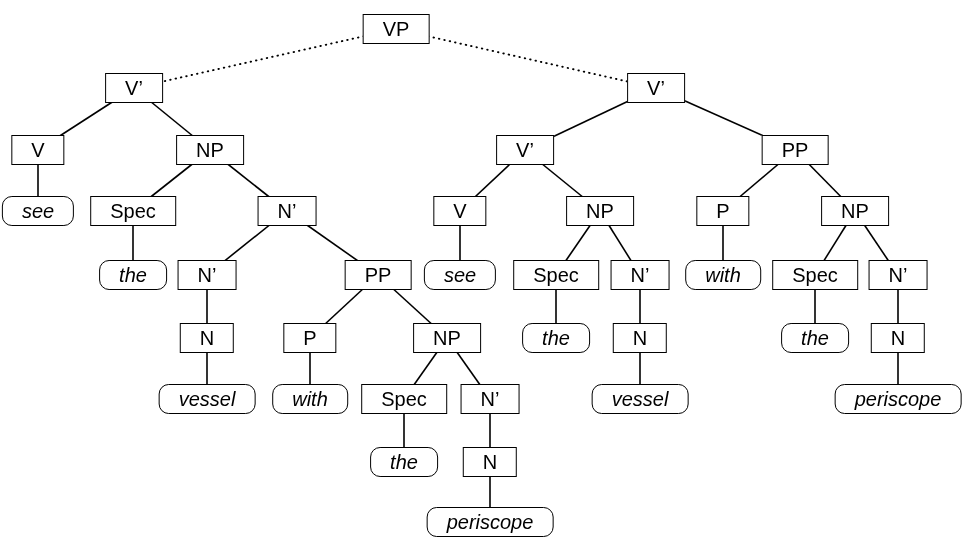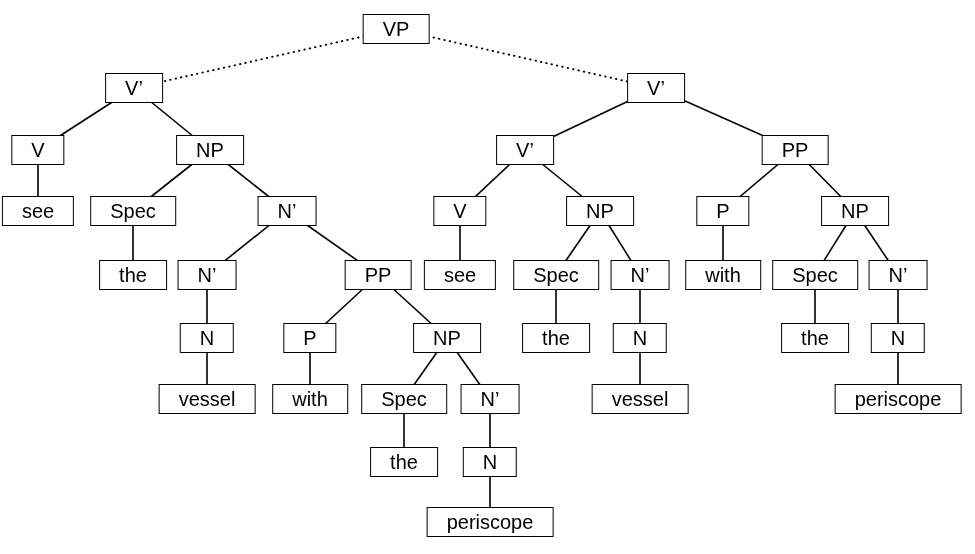--- a/index.html
+++ b/index.html
@@ -37,20 +37,22 @@
     background: #ffffff;
     border: 1.8px solid #000000;
     padding: 1px 19px;
     font-size: 20px;
     line-height: 26px;
     color: #000000;
     white-space: nowrap;
     text-align: center;
   }
   .node.italic {
+    font-style: italic;
+    border-radius: 10px;
   }
 </style>
 </head>
 <body>
 
 <div id="tree-canvas">
   <svg id="edges-svg" xmlns="http://www.w3.org/2000/svg" viewBox="0 0 975 554">
       <line x1="396" y1="29" x2="134" y2="88" class="edge dotted" stroke="#000000"></line>
       <line x1="396" y1="29" x2="656" y2="88" class="edge dotted" stroke="#000000"></line>
       <line x1="134" y1="88" x2="38" y2="150" class="edge" stroke="#000000"></line>

